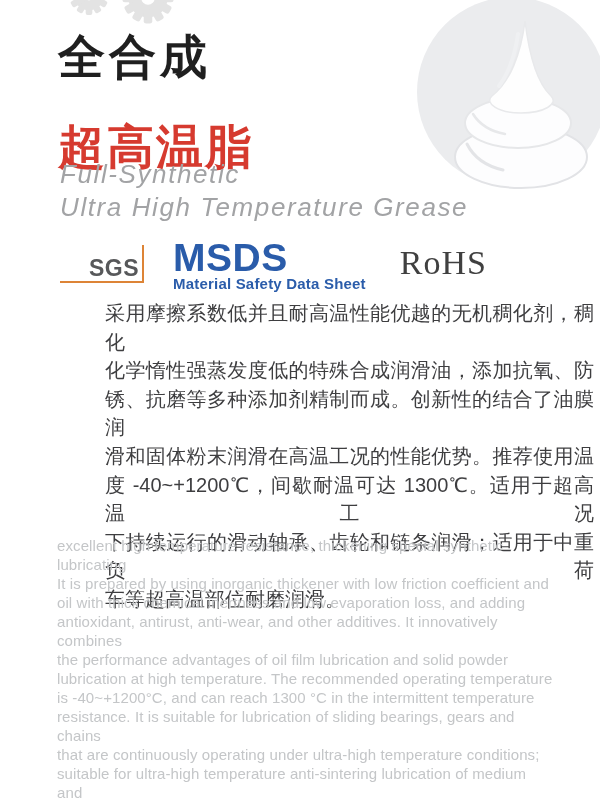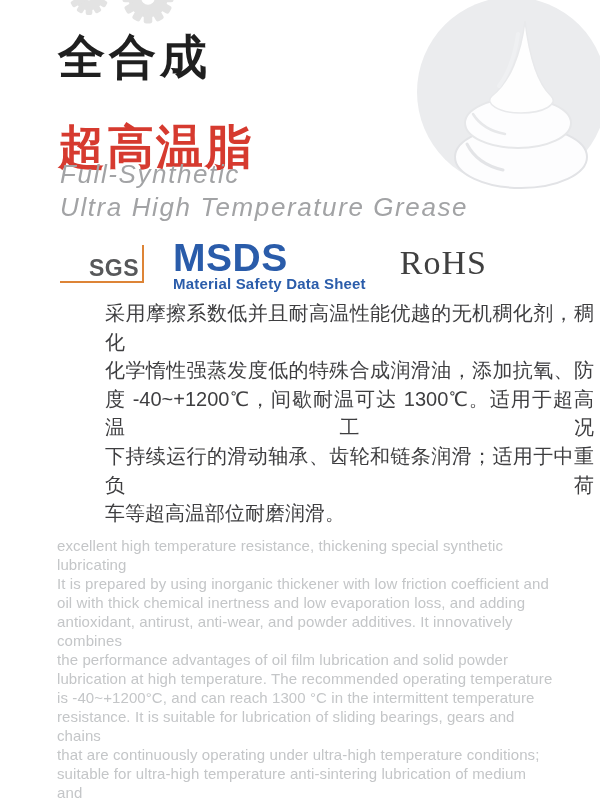--- a/index.html
+++ b/index.html
@@ -98,30 +98,32 @@
       <div class="msds-sub">Material Safety Data Sheet</div>
     </div>
     <div class="rohs">
       <span>RoHS</span>
     </div>
   </div>
 
   <div class="desc-zh">
       <div>采用摩擦系数低并且耐高温性能优越的无机稠化剂，稠化</div>
       <div>化学惰性强蒸发度低的特殊合成润滑油，添加抗氧、防</div>
+      <div>锈、抗磨等多种添加剂精制而成。创新性的结合了油膜润</div>
+      <div>滑和固体粉末润滑在高温工况的性能优势。推荐使用温</div>
       <div>度 -40~+1200℃，间歇耐温可达 1300℃。适用于超高温工况</div>
       <div>下持续运行的滑动轴承、齿轮和链条润滑；适用于中重负荷</div>
       <div>车等超高温部位耐磨润滑。</div>
     </div>
 
   <div class="desc-en">
       <div>excellent high temperature resistance, thickening special synthetic lubricating</div>
       <div>It is prepared by using inorganic thickener with low friction coefficient and</div>
       <div>oil with thick chemical inertness and low evaporation loss, and adding</div>
-      <div>antioxidant, antirust, anti-wear, and powder additives. It innovatively combines</div>
+      <div>antioxidant, antirust, anti-wear, and other additives. It innovatively combines</div>
       <div>the performance advantages of oil film lubrication and solid powder</div>
       <div>lubrication at high temperature. The recommended operating temperature</div>
       <div>is -40~+1200°C, and can reach 1300 °C in the intermittent temperature</div>
       <div>resistance. It is suitable for lubrication of sliding bearings, gears and chains</div>
       <div>that are continuously operating under ultra-high temperature conditions;</div>
       <div>suitable for ultra-high temperature anti-sintering lubrication of medium and</div>
     </div>
 
 </div>
 

